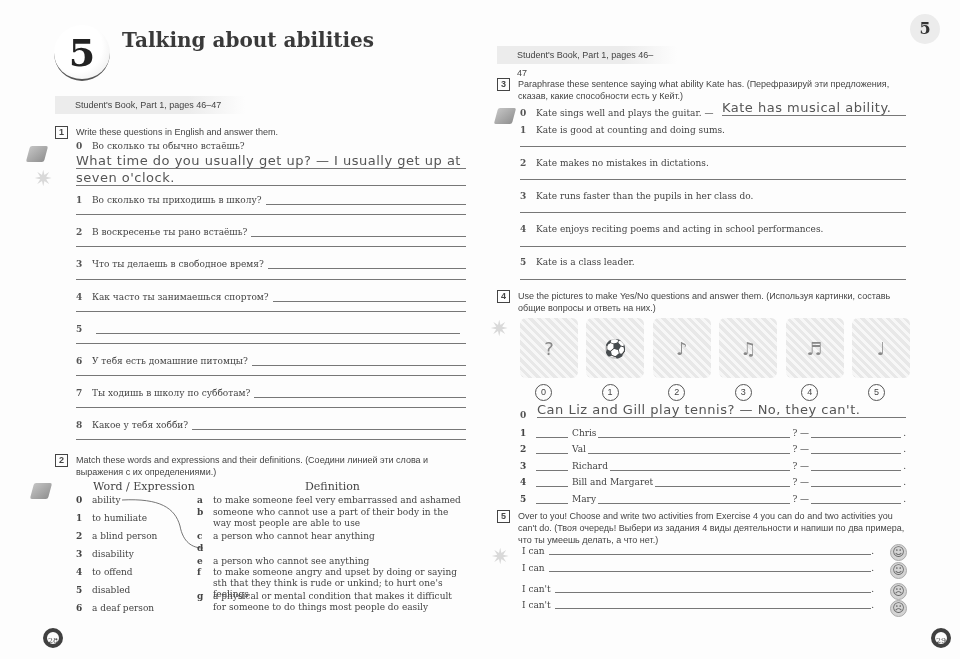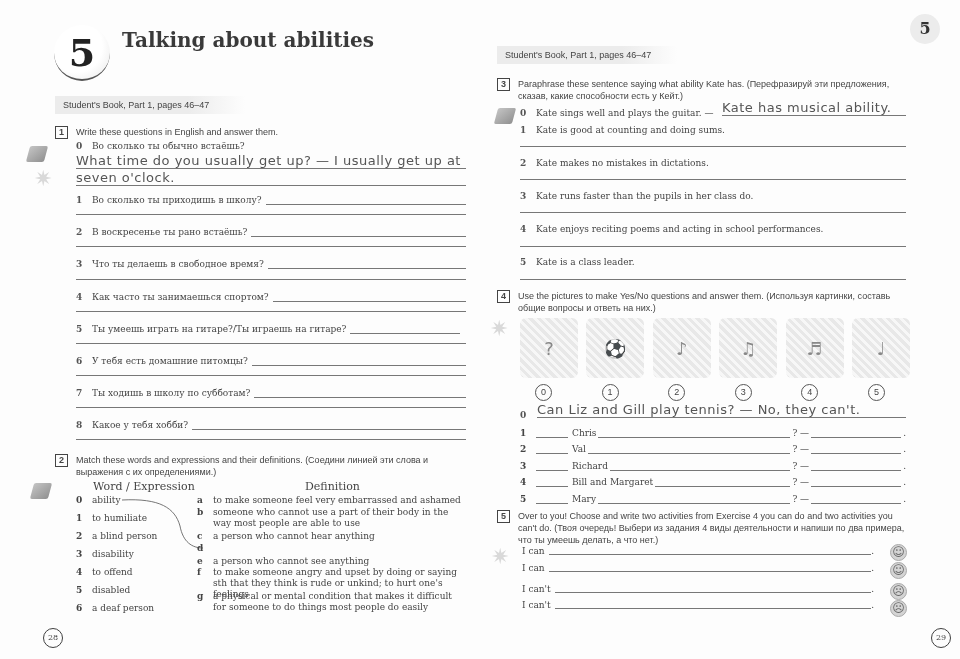--- a/index.html
+++ b/index.html
@@ -5,21 +5,21 @@
   *{box-sizing:border-box;margin:0;padding:0}
   html,body{width:960px;height:659px;background:#fdfdfd;overflow:hidden}
   body{position:relative;font-family:"DejaVu Serif",serif;color:#333}
   .page{position:absolute;top:0;height:659px}
   .left{left:0;width:480px}
 
   .chapter-circle{position:absolute;left:54px;top:25px;width:56px;height:56px;border-radius:50%;
     background:radial-gradient(circle at 40% 40%,#fff 55%,#e6e6e6 100%);border-bottom:2px solid #555;
     font-family:"DejaVu Serif",serif;font-weight:bold;font-size:38px;line-height:56px;text-align:center;color:#222}
   .chapter-title{position:absolute;left:122px;top:28px;font-family:"DejaVu Serif",serif;font-weight:bold;font-size:20px;color:#3a3a3a}
-  .sb-ref{position:absolute;height:18px;padding:0 8px;background:linear-gradient(90deg,#ececec 70%,rgba(236,236,236,0));
+  .sb-ref{position:absolute;height:18px;padding:0 20px;background:linear-gradient(90deg,#ececec 70%,rgba(236,236,236,0));
     font-family:"Liberation Sans",sans-serif;font-size:9px;line-height:18px;color:#444;width:180px}
   .corner-num{position:absolute;left:910px;top:14px;width:30px;height:30px;border-radius:50%;background:#ececec;
     font-family:"DejaVu Serif",serif;font-weight:bold;font-size:16px;line-height:30px;text-align:center;color:#333}
 
   .ex-head{position:absolute;display:flex;font-family:"Liberation Sans",sans-serif;font-size:9px;line-height:12px;color:#444}
   .ex-num{flex:0 0 13px;height:13px;border:1.3px solid #444;font-weight:bold;font-size:9px;line-height:11px;text-align:center;margin-right:8px}
 
   .item{position:absolute;display:flex;align-items:flex-end;font-size:9px;color:#444;height:14px}
   .item .n{width:16px;font-weight:bold;color:#555}
   .item .fill{flex:1;border-bottom:1px solid #777;margin-left:4px;height:10px}
@@ -47,21 +47,21 @@
   .q-row .b1{width:32px;border-bottom:1px solid #777;margin-right:4px;height:9px}
   .q-row .nm{white-space:nowrap}
   .q-row .b2{flex:1;border-bottom:1px solid #777;margin:0 2px;height:9px}
   .q-row .b3{width:90px;border-bottom:1px solid #777;margin:0 2px;height:9px}
 
   .can-row{position:absolute;left:522px;width:352px;display:flex;align-items:flex-start;font-size:9px;color:#444;height:13px}
   .can-row .fill{flex:1;border-bottom:1px solid #777;margin-left:4px;height:9px}
   .face{position:absolute;left:890px;width:17px;height:17px;border-radius:50%;background:#d4d4d4;border:1px solid #aaa;
     font-family:"DejaVu Sans",sans-serif;font-size:12px;line-height:15px;text-align:center;color:#666}
 
-  .page-num{position:absolute;top:628px;width:20px;height:20px;border-radius:50%;border:1px solid #404040;
+  .page-num{position:absolute;top:628px;width:20px;height:20px;border-radius:50%;border:4px solid #404040;
     font-family:"DejaVu Serif",serif;font-size:8px;line-height:18px;text-align:center;color:#444}
 </style>
 </head>
 <body>
 
 <div class="page left">
   <div class="chapter-circle">5</div>
   <div class="chapter-title">Talking about abilities</div>
   <div class="sb-ref" style="left:55px;top:96px;width:190px">Student's Book, Part 1, pages 46–47</div>
 
@@ -102,21 +102,20 @@
 
   <div class="item" style="left:76px;top:288px;width:390px">
       <span class="n">4</span>
       <span>Как часто ты занимаешься спортом?</span>
       <span class="fill"></span>
     </div>
   <div class="rule" style="left:76px;top:311px;width:390px"></div>
 
   <div class="item" style="left:76px;top:320px;width:384px">
       <span class="n">5</span>
-      <span>Ты умеешь играть на гитаре?/Ты играешь на гитаре?</span>
       <span class="fill"></span>
     </div>
   <div class="rule" style="left:76px;top:343px;width:390px"></div>
 
   <div class="item" style="left:76px;top:352px;width:390px">
       <span class="n">6</span>
       <span>У тебя есть домашние питомцы?</span>
       <span class="fill"></span>
     </div>
   <div class="rule" style="left:76px;top:375px;width:390px"></div>

